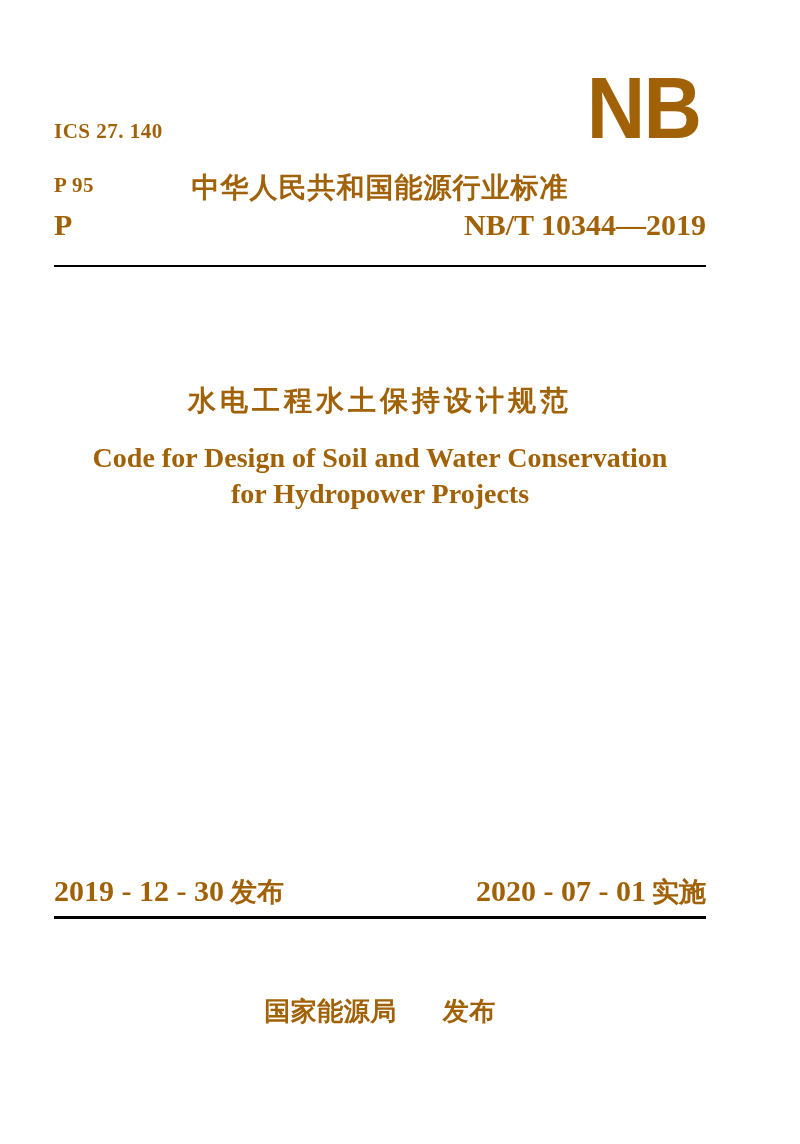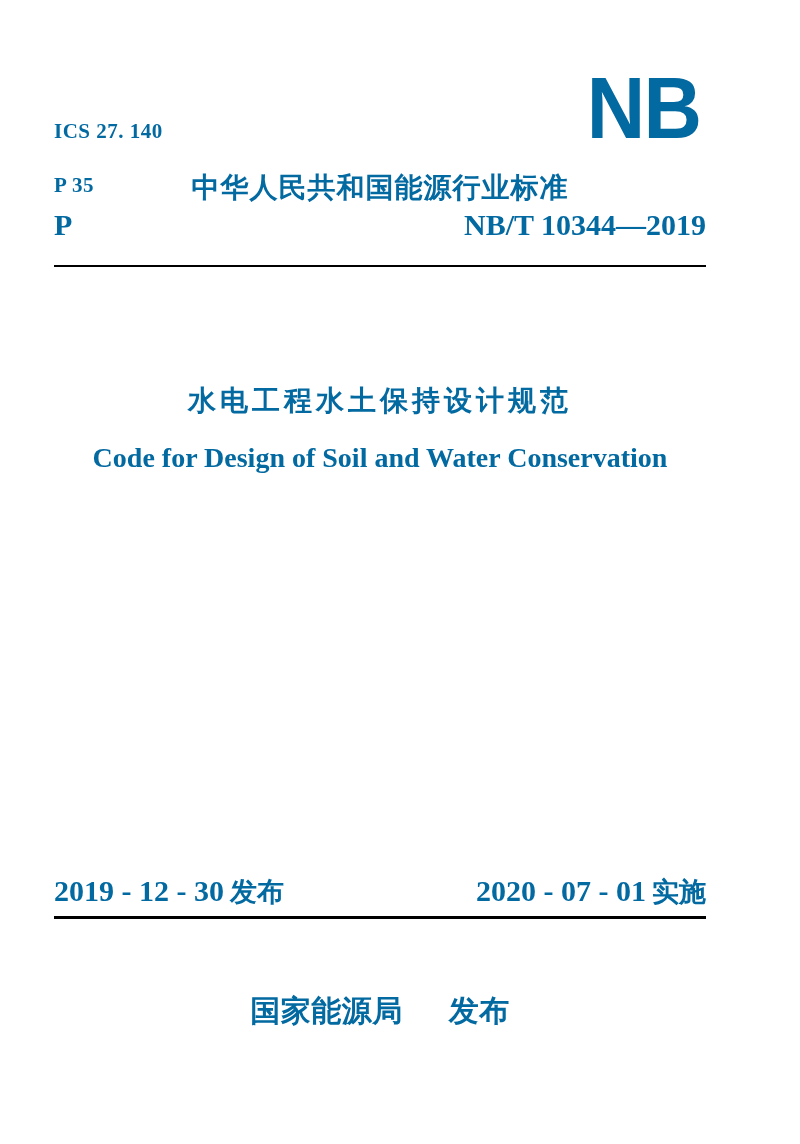--- a/index.html
+++ b/index.html
@@ -5,21 +5,21 @@
   html, body {
     margin: 0;
     padding: 0;
     background: #ffffff;
   }
   .page {
     position: relative;
     width: 800px;
     height: 1144px;
     background: #ffffff;
-    color: #0369a1;
+    color: #a16207;
     overflow: hidden;
     font-family: "Liberation Serif", serif;
   }
   
   .ics-block {
     position: absolute;
     left: 54px;
     top: 86px;
     font-family: "Liberation Serif", serif;
     font-weight: 700;
@@ -125,54 +125,55 @@
   }
   
   .issuer-row {
     position: absolute;
     left: 54px;
     top: 996px;
     width: 652px;
     text-align: center;
     font-family: "Liberation Sans", sans-serif;
     font-weight: 700;
-    font-size: 30px;
+    font-size: 26px;
     line-height: 30px;
     letter-spacing: 0.5px;
   }
   .issuer-action {
     display: inline-block;
     margin-left: 46px;
   }
 </style>
 </head>
 <body>
 
 <div class="page">
 
   <div class="ics-block">
     <div>ICS 27. 140</div>
-    <div>P 35</div>
+    <div>P 95</div>
   </div>
 
   <div class="nb-logo">NB</div>
 
   <div class="std-type">中华人民共和国能源行业标准</div>
 
   <div class="num-row">
     <span>P</span>
     <span>NB/T 10344—2019</span>
   </div>
 
   <div class="rule rule-top"></div>
 
   <div class="title-zh">水电工程水土保持设计规范</div>
 
   <div class="title-en">
     <div>Code for Design of Soil and Water Conservation</div>
+    <div>for Hydropower Projects</div>
   </div>
 
   <div class="dates-row">
     <span>
       <span>2019 - 12 - 30</span><span class="date-label">发布</span>
     </span>
     <span>
       <span>2020 - 07 - 01</span><span class="date-label">实施</span>
     </span>
   </div>

